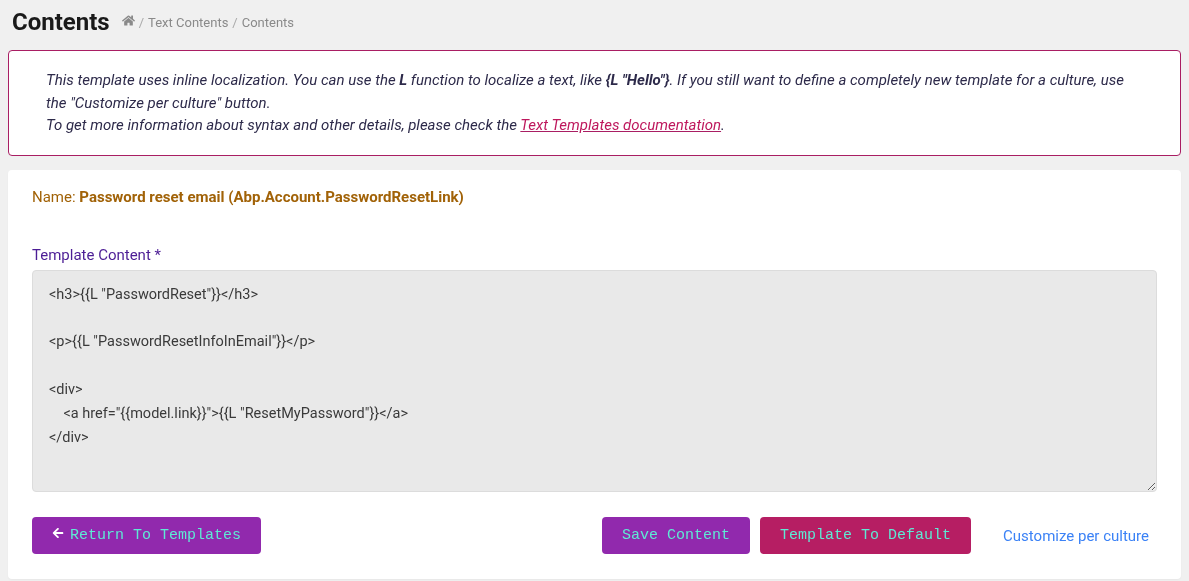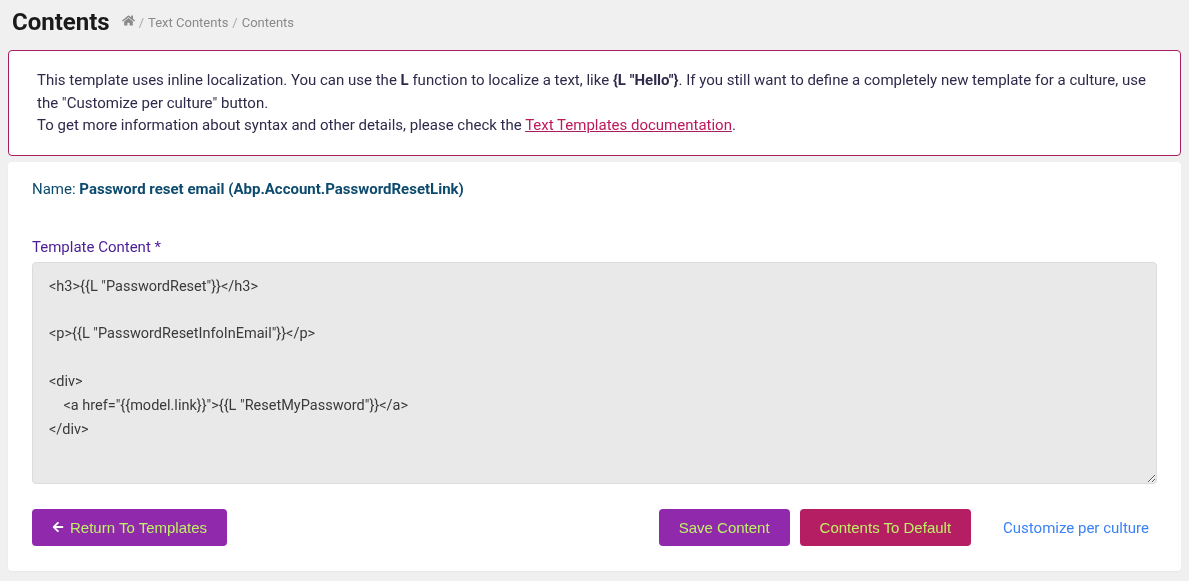--- a/index.html
+++ b/index.html
@@ -32,41 +32,42 @@
     .breadcrumb .home-icon {
       width: 13px;
       height: 13px;
       fill: #8a8a8a;
     }
     .breadcrumb .sep { color: #aaa; }
     .alert {
       background: #fff;
       border: 1px solid #a91e63;
       border-radius: 4px;
-      padding: 18px 28px;
+      padding: 18px 37px;
       color: #2d2a4a;
       font-size: 15px;
       line-height: 1.5;
-      margin-bottom: 6px;
+      margin-bottom: 14px;
+      font-style: italic;
     }
     .alert .bold { font-weight: 700; }
     .alert a {
       color: #be185d;
       text-decoration: underline;
       text-decoration-color: #a91e63;
     }
     .card {
       background: #fff;
       border-radius: 4px;
       padding: 18px 24px 24px 24px;
       box-shadow: 0 1px 2px rgba(0,0,0,0.04);
     }
     .name-row {
       font-size: 15px;
-      color: #0c4a6e;
+      color: #a16207;
       margin-bottom: 40px;
     }
     .name-row .name-label { font-weight: 400; }
     .name-row .name-value { font-weight: 700; }
     .field-label {
       font-size: 15px;
       color: #4c1d95;
       margin-bottom: 6px;
       display: block;
     }
@@ -90,25 +91,25 @@
       align-items: center;
     }
     .actions .spacer { flex: 1; }
     .btn {
       border: none;
       padding: 10px 20px;
       border-radius: 4px;
       font-size: 15px;
       font-weight: 500;
       cursor: pointer;
-      color: #bef264;
+      color: #5eead4;
       display: inline-flex;
       align-items: center;
       gap: 6px;
-      font-family: Liberation Sans, sans-serif;
+      font-family: Liberation Mono, monospace;
     }
     .btn-purple { background: #9129ad; }
     .btn-pink { background: #b61e63; }
     .btn + .btn { margin-left: 10px; }
     .link-btn {
       background: none;
       border: none;
       color: #3b82f6;
       font-size: 15px;
       cursor: pointer;
@@ -166,19 +167,19 @@
             <path d="M257.5 445.1l-22.2 22.2c-9.4 9.4-24.6 9.4-33.9 0L7 273c-9.4-9.4-9.4-24.6 0-33.9L201.4 44.7c9.4-9.4 24.6-9.4 33.9 0l22.2 22.2c9.5 9.5 9.3 25-.4 34.3L136.6 216H424c13.3 0 24 10.7 24 24v32c0 13.3-10.7 24-24 24H136.6l120.5 114.8c9.8 9.3 10 24.8.4 34.3z"></path>
           </svg>
       </span>
       <span>Return To Templates</span>
     </button>
     <div class="spacer"></div>
     <button class="btn btn-purple">
       <span>Save Content</span>
     </button>
     <button class="btn btn-pink">
-      <span>Contents To Default</span>
+      <span>Template To Default</span>
     </button>
     <button class="link-btn">
       <span>Customize per culture</span>
     </button>
   </div>
 </div>
 
 </body></html>

